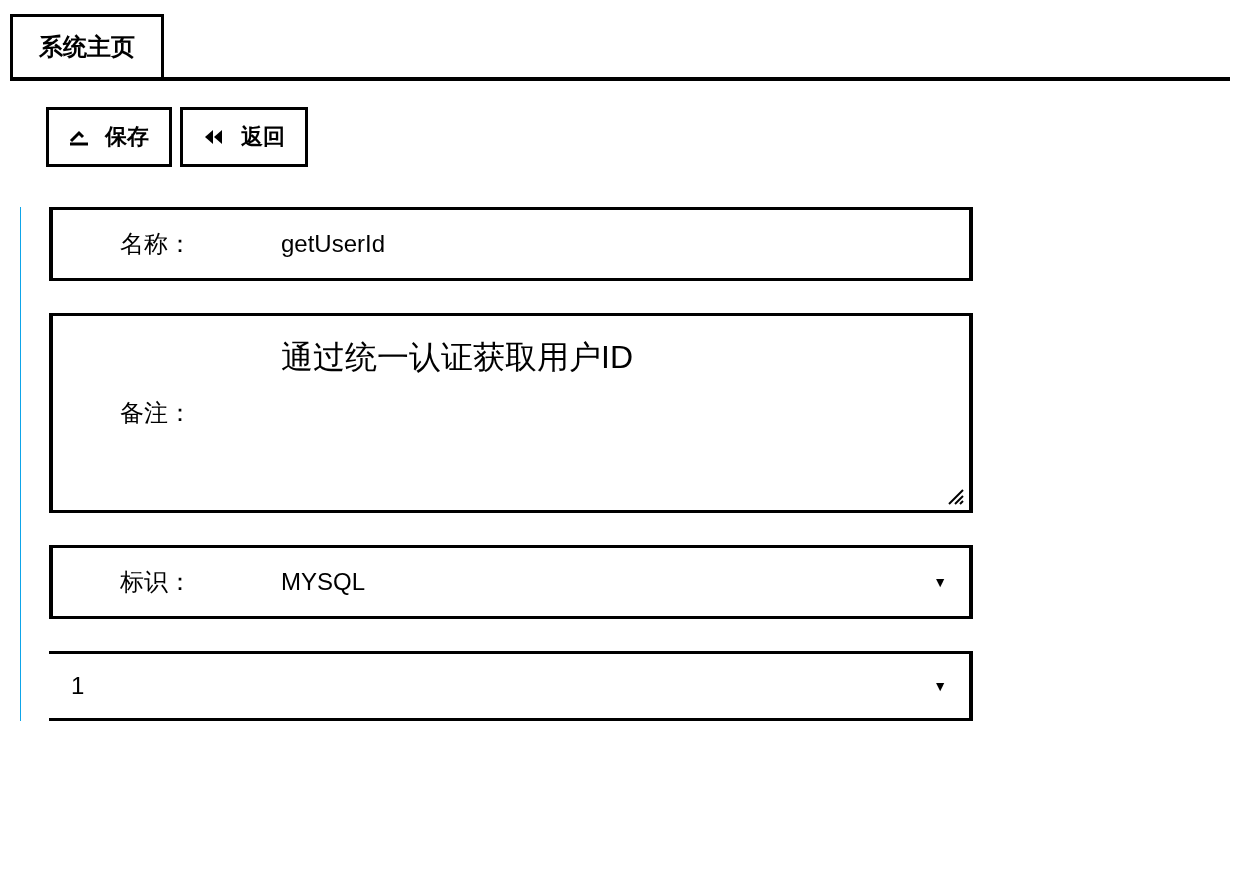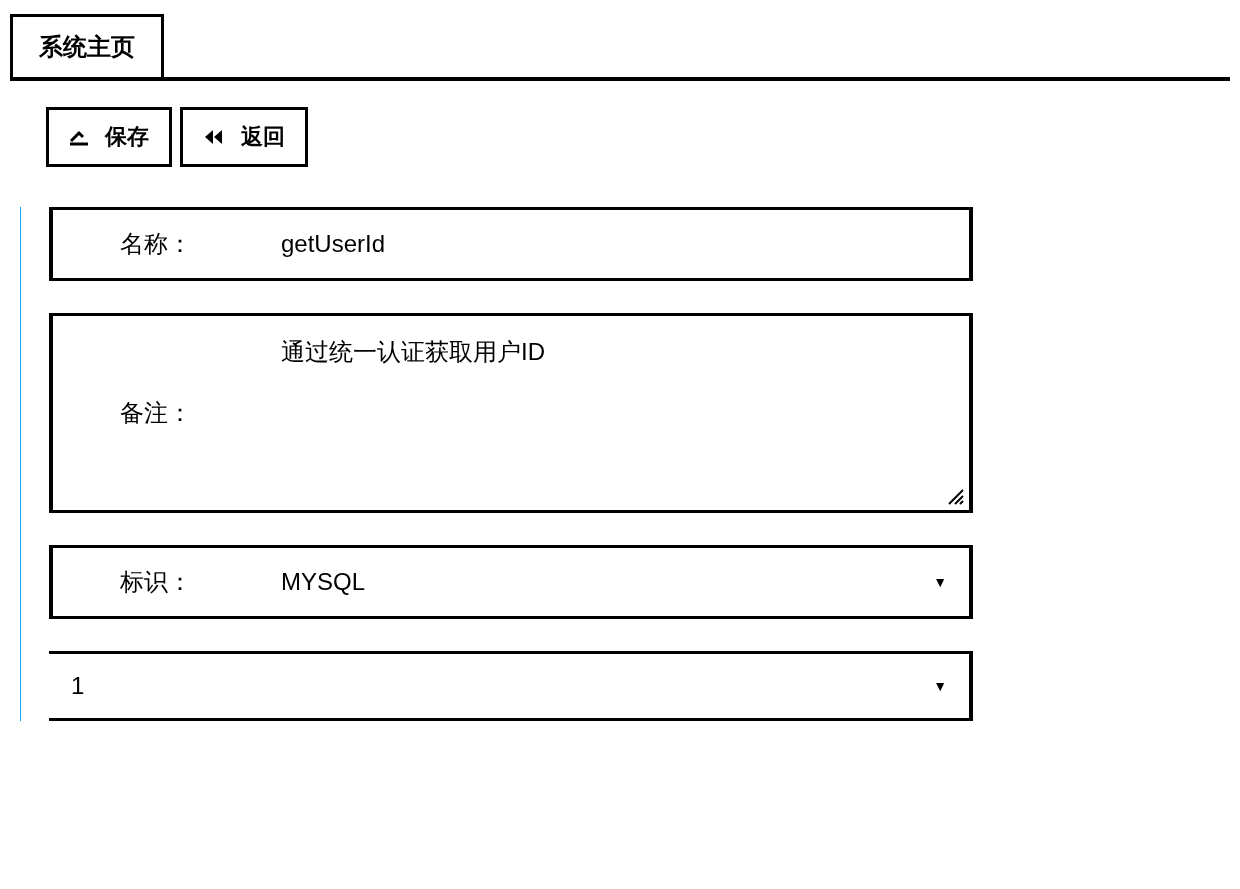--- a/index.html
+++ b/index.html
@@ -102,21 +102,21 @@
     .form-row.textarea-row .form-value-cell {
       min-height: 200px;
     }
     .form-row.textarea-row .form-value-cell {
       align-items: flex-start;
       padding-top: 20px;
       padding-bottom: 20px;
     }
     .textarea-val {
       width: 100%;
-      font-size: 24px;
+      font-size: 32px;
     }
     .textarea-handle {
       position: absolute;
       right: 4px;
       bottom: 4px;
       width: 0;
       height: 0;
     }
     .textarea-handle svg {
       position: absolute;

